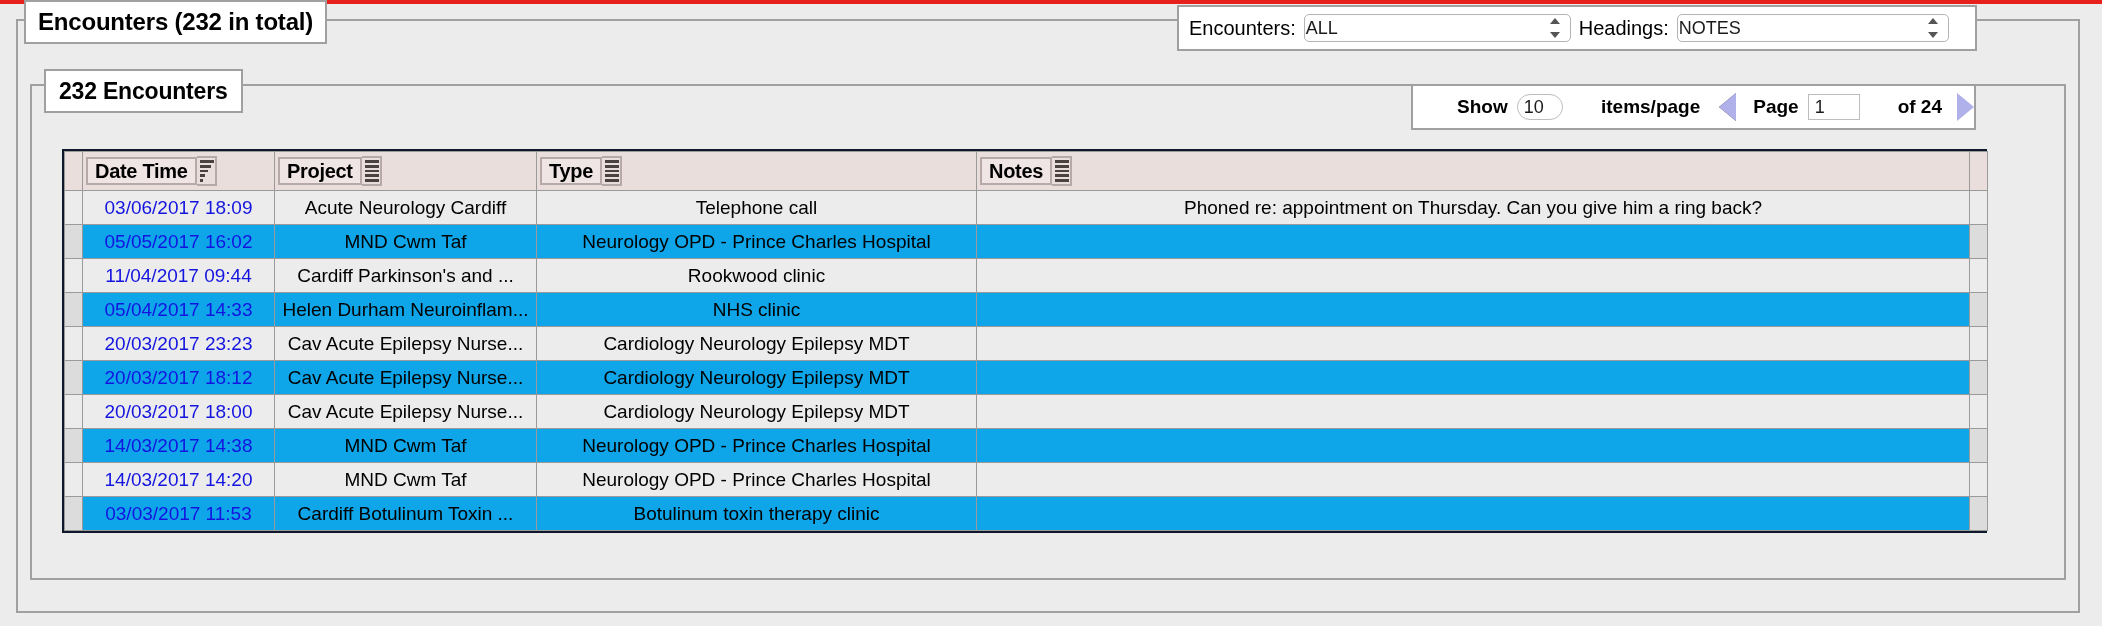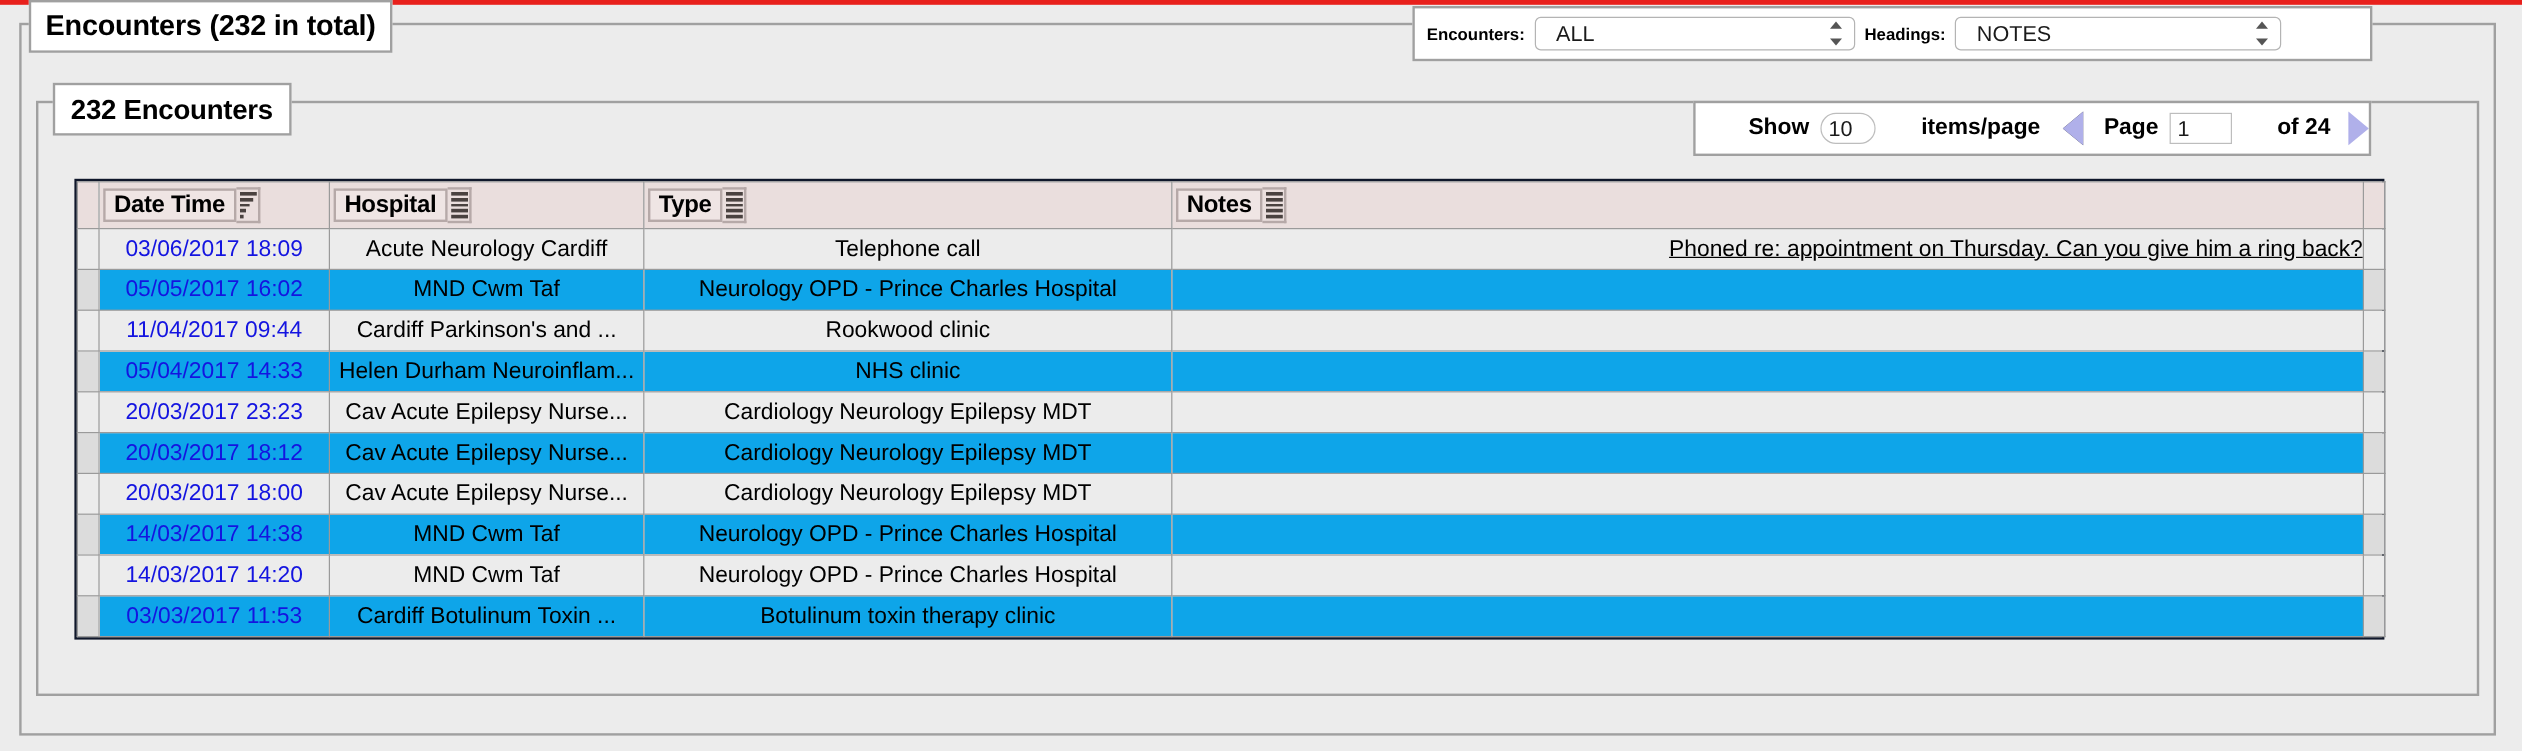--- a/index.html
+++ b/index.html
@@ -86,34 +86,34 @@
     height: 46px;
     background: #ffffff;
     border: 2px solid #a0a0a0;
     box-sizing: border-box;
     display: flex;
     align-items: center;
     padding-left: 10px;
     gap: 8px;
   }
   .filter-label {
-    font-weight: bold;
-    font-size: 14px;
+    font-weight: normal;
+    font-size: 20px;
     white-space: nowrap;
   }
   .select-box {
     position: relative;
     height: 28px;
     background: #ffffff;
     border: 1px solid #b4b4b4;
     border-radius: 5px;
     box-sizing: border-box;
     display: flex;
     align-items: center;
-    padding-left: 17px;
+    padding-left: 1px;
     font-size: 18px;
     color: #1a1a1a;
   }
   .select-encounters { width: 267px; }
   .select-headings   { width: 272px; }
   .stepper {
     position: absolute;
     right: 9px;
     top: 50%;
     transform: translateY(-50%);
@@ -281,25 +281,24 @@
     font-size: 19px;
     cursor: pointer;
   }
   .cell-center {
     text-align: center;
     padding: 0 6px;
     text-overflow: ellipsis;
     overflow: hidden;
   }
   .cell-left {
-    text-align: right;
+    text-align: center;
     padding: 0 8px;
     text-overflow: ellipsis;
     overflow: hidden;
-    text-decoration: underline;
   }
 </style>
 </head>
 <body>
 
 <div class="top-rule"></div>
 
 <div class="outer-group"></div>
 <div class="group-legend legend-outer">Encounters (232 in total)</div>
 
@@ -360,21 +359,21 @@
               <span></span>
                 <span></span>
                 <span></span>
                 <span></span>
                 <span></span>
             </span>
           </div>
         </th>
         <th>
           <div class="hcell">
-            <span class="hlabel">Hospital</span>
+            <span class="hlabel">Project</span>
             <span class="hicon icon-menu">
               <span></span>
                 <span></span>
                 <span></span>
                 <span></span>
                 <span></span>
             </span>
           </div>
         </th>
         <th>

